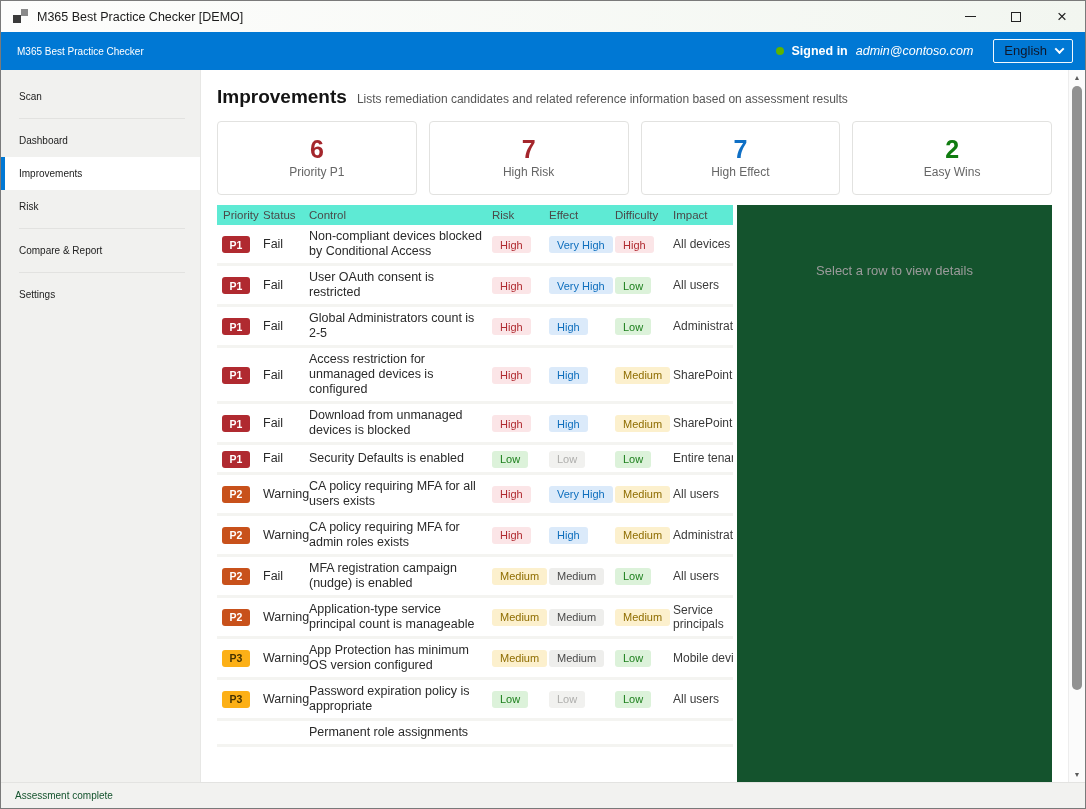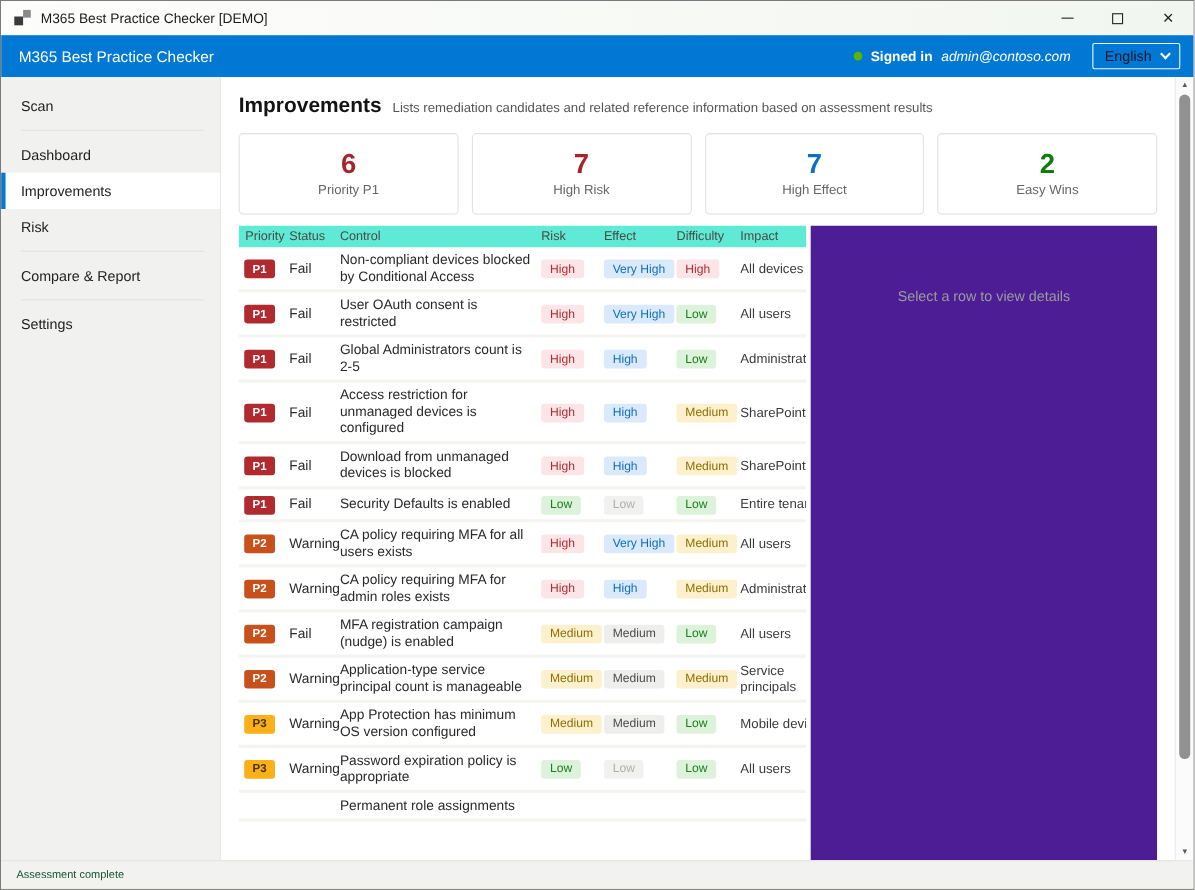--- a/index.html
+++ b/index.html
@@ -13,33 +13,33 @@
   .app-icon .sq2 { position:absolute; right:0; top:0; width:7px; height:7px; background:#8a8a8a; }
   .win-title { font-size:12.5px; color:#1b1b1b; }
   .win-controls { margin-left:auto; display:flex; height:100%; }
   .win-btn { width:46px; height:100%; display:flex; align-items:center; justify-content:center; color:#222; }
   .glyph-min { width:11px; height:1px; background:#222; }
   .glyph-max { width:10px; height:10px; border:1px solid #222; }
   .glyph-close { font-size:17px; line-height:1; color:#222; font-weight:400; }
 
   
   .bluebar { height:38px; flex:0 0 38px; background:#0078d4; display:flex; align-items:center; padding:0 12px 0 16px; }
-  .brand { color:#fff; font-size:14px; }
+  .brand { color:#fff; font-size:10px; }
   .bluebar .right { margin-left:auto; display:flex; align-items:center; gap:8px; }
   .dot { width:8px; height:8px; border-radius:50%; }
   .signed-label { color:#fff; font-size:12.5px; font-weight:700; }
   .account { color:#fff; font-size:12.5px; margin-right:12px;font-style:italic; }
   .lang-select { display:flex; align-items:center; gap:9px; border:1px solid rgba(255,255,255,.95); border-radius:2px; padding:3px 9px 4px 10px; color:#0f172a; font-size:13px; }
   .chev { width:7px; height:7px; border-right:2px solid #fff; border-bottom:2px solid #fff; transform:rotate(45deg) translate(-1px,-1px); }
   .chev.dark { border-color:#333; }
 
   
   .main { flex:1 1 auto; display:flex; min-height:0; }
   .sidebar { width:200px; flex:0 0 200px; background:#f1f1ef; border-right:1px solid #e7e7e5; padding-top:10px; }
-  .side-item { height:33px; line-height:33px; padding-left:18px; font-size:13px; color:#222; cursor:default; }
+  .side-item { height:33px; line-height:33px; padding-left:18px; font-size:10px; color:#222; cursor:default; }
   .side-item.selected { background:#fff; border-left:4px solid #0078d4; padding-left:14px; }
   .side-divider { height:1px; background:#e2e2e0; margin:5px 15px 5px 18px; }
 
   .content { flex:1 1 auto; min-width:0; display:flex; flex-direction:column; padding:16px 16px 0 16px; background:#fff; }
   .page-head { display:flex; align-items:baseline; gap:10px; margin-bottom:13px; }
   .page-title { font-size:19px; font-weight:700; color:#141414; }
   .page-sub { font-size:12px; color:#555; }
 
   .stats { display:flex; gap:12px; }
   .stat-card { flex:1 1 0; height:74px; border:1px solid #e2e2e0; border-radius:4px; background:#fff; display:flex; flex-direction:column; align-items:center; justify-content:center; gap:3px; }
@@ -57,21 +57,21 @@
   .thead { background:#5eead4; padding:4px 0; font-size:11.5px; color:#4a4a4a; }
   .thead span:first-child { padding-left:6px; }
   .trow { padding:4px 0; border-bottom:3px solid #f4f4f1; background:#fff; }
   .cell-pri { padding-left:5px; }
   .pbadge { display:inline-block; min-width:28px; text-align:center; padding:2.5px 0; border-radius:3px; font-size:10.5px; font-weight:700; }
   .cell-status { font-size:12.5px; color:#2a2a2a; }
   .cell-control { font-size:12.5px; color:#2a2a2a; line-height:15px; padding-right:8px; }
   .pill { display:inline-block; font-size:11px; padding:2.5px 8px; border-radius:3px; white-space:nowrap; }
   .cell-impact { font-size:12px; color:#3a3a3a; white-space:pre; overflow:hidden; line-height:14px; }
 
-  .detail-panel { flex:1 1 auto; background:#4c1d95; text-align:center; padding-top:56px; }
+  .detail-panel { flex:1 1 auto; background:#14532d; text-align:center; padding-top:56px; }
   .detail-placeholder { font-size:13px; color:#9b9b9b; }
 
   .vscroll { width:17px; flex:0 0 17px; background:#fbfbfb; border-left:1px solid #ededed; position:relative; }
   .scroll-arrow { position:absolute; left:0; width:100%; text-align:center; font-size:7px; color:#5a5a5a; }
   .scroll-arrow.up { top:4px; } .scroll-arrow.down { bottom:4px; }
   .scroll-thumb { position:absolute; top:16px; left:3px; right:3px; height:604px; background:#919191; border-radius:5px; }
 
   
   .statusbar { height:26px; flex:0 0 26px; background:#f2f2f0; border-top:1px solid #e3e3e1; display:flex; align-items:center; padding-left:14px; }
   .status-text { font-size:10px; color:#14532d; }

